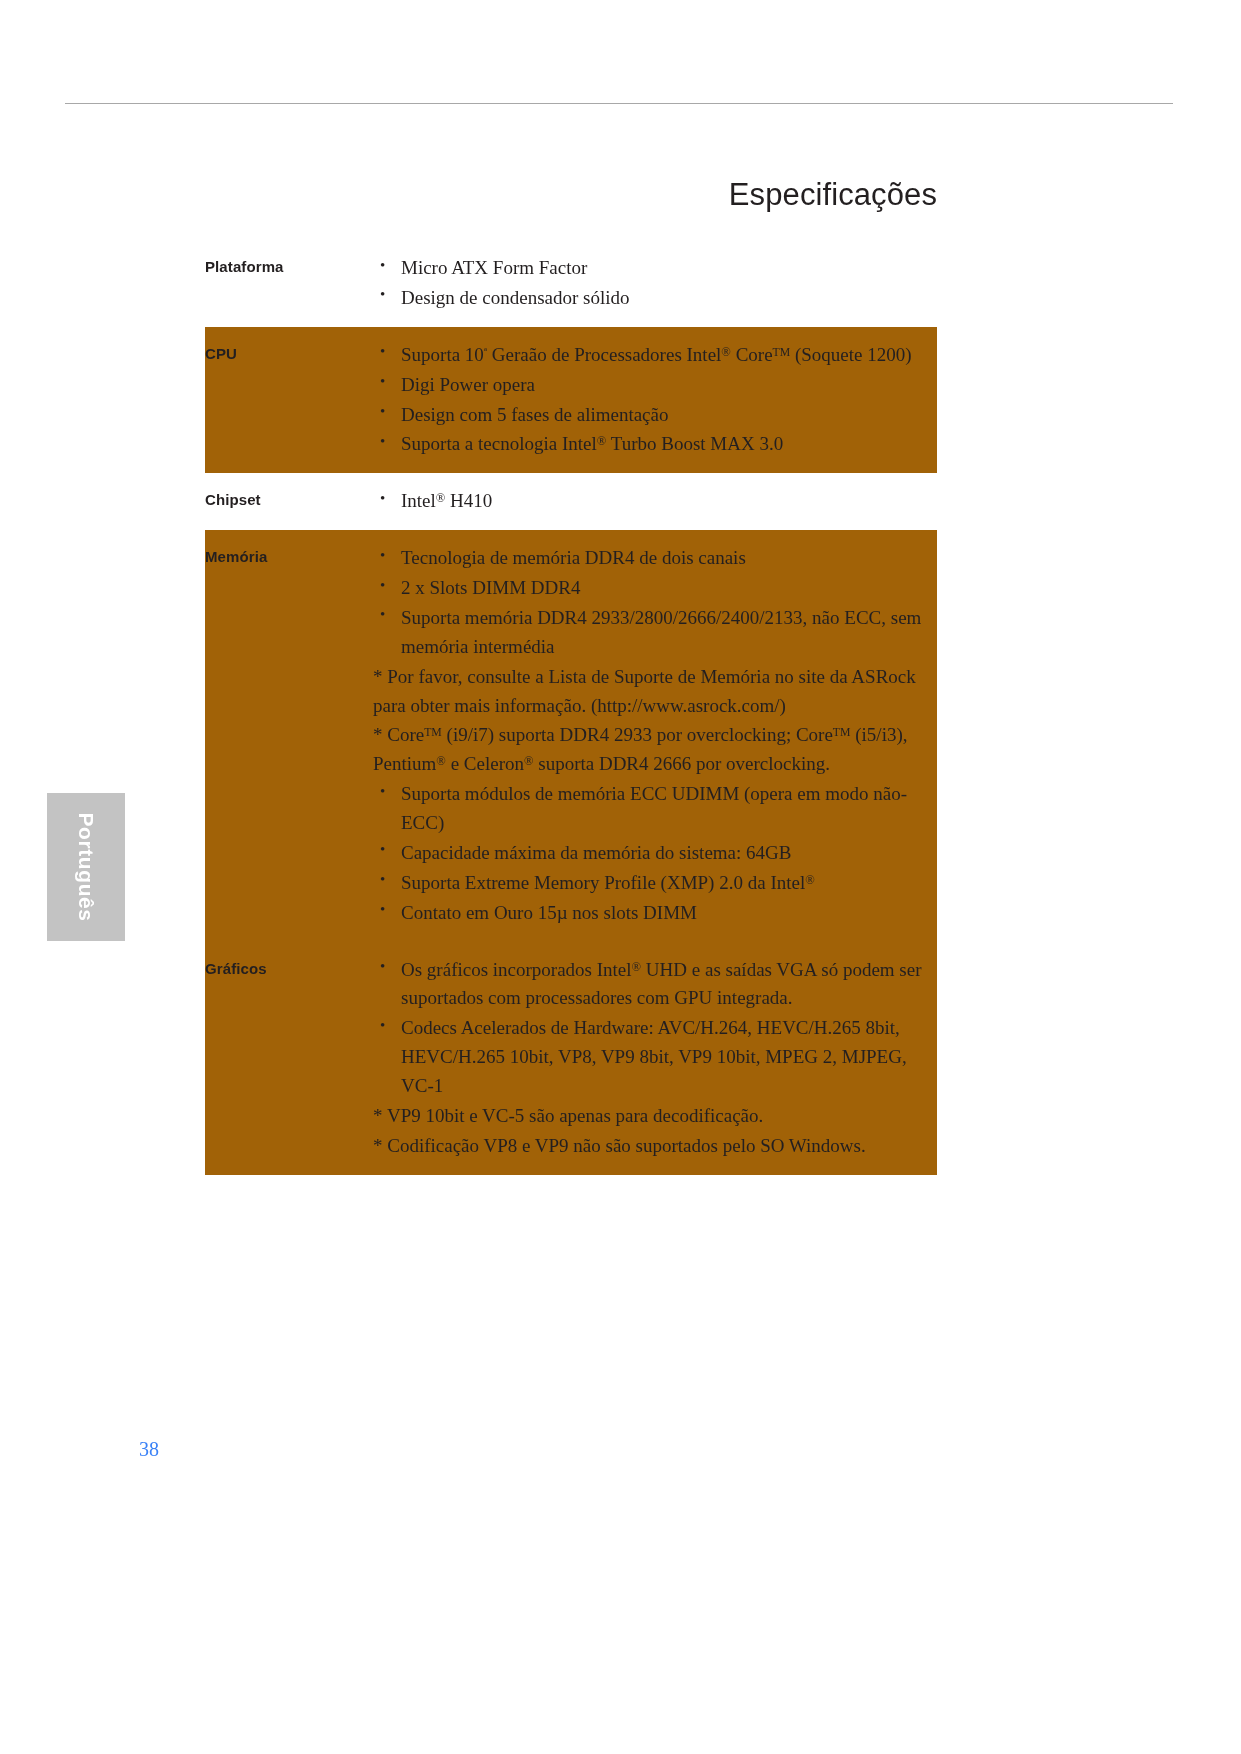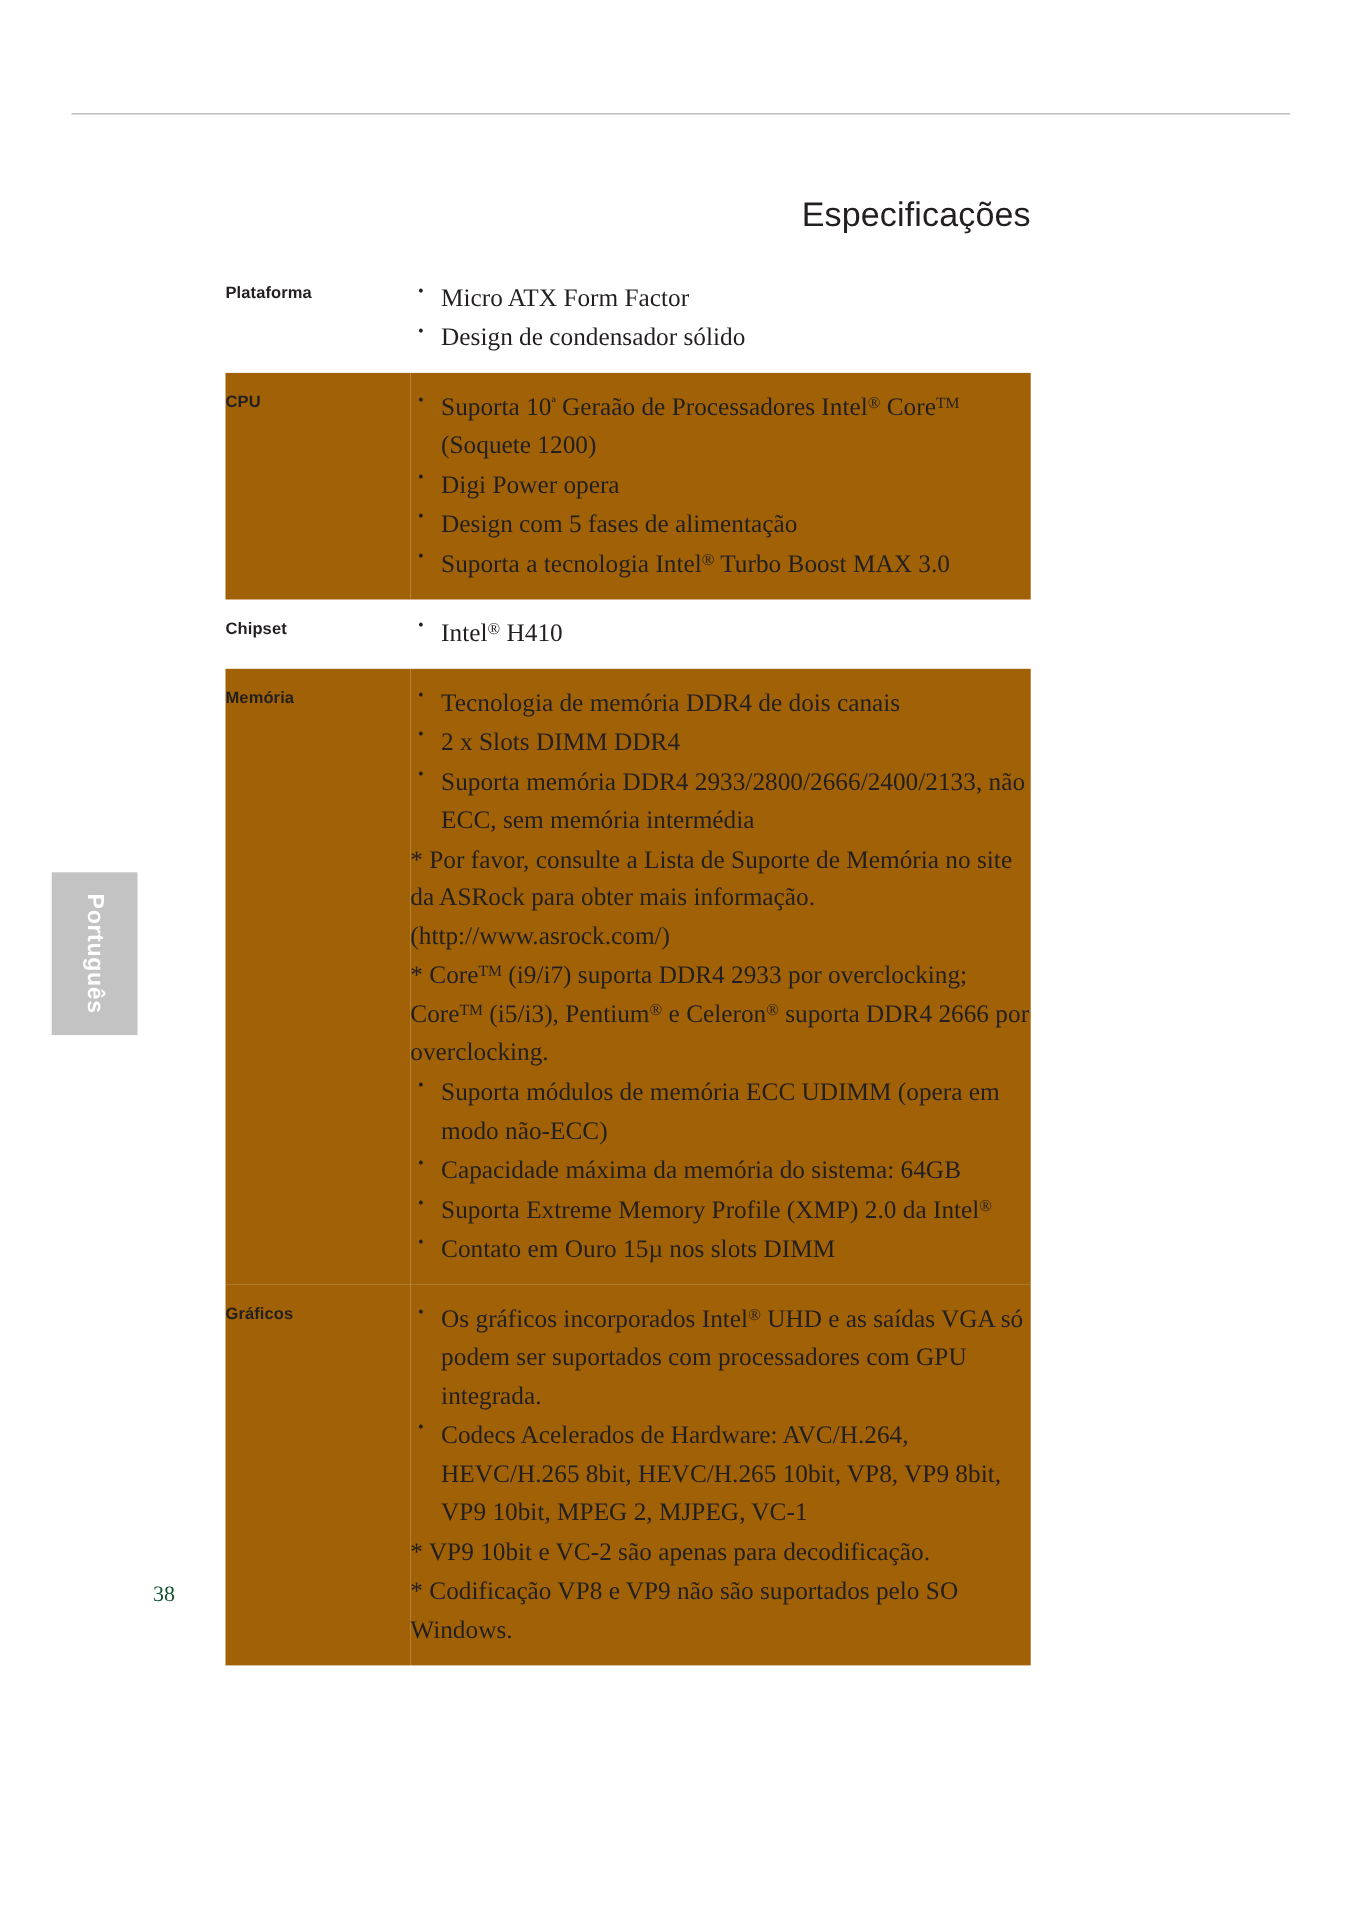--- a/index.html
+++ b/index.html
@@ -55,21 +55,21 @@
     letter-spacing: 0.6px;
   }
 
   
   .page-number {
     position: absolute;
     left: 139px;
     top: 1438px;
     font-family: "Liberation Serif", "DejaVu Serif", serif;
     font-size: 20px;
-    color: #14532d;
+    color: #3b82f6;
   }
 
   
   .content {
     position: absolute;
     left: 205px;
     top: 178px;
     width: 732px;
   }
 
@@ -103,21 +103,21 @@
     font-family: "Liberation Sans", "DejaVu Sans", sans-serif;
     font-weight: bold;
     font-size: 15px;
     line-height: 1.72;
     color: #231f20;
     letter-spacing: 0.1px;
   }
   td.spec-body {
     width: 564px;
     padding-right: 8px;
-    font-size: 23px;
+    font-size: 19px;
     line-height: 1.52;
   }
 
   ul.items {
     margin: 0;
     padding: 0;
     list-style: none;
   }
   li.item {
     position: relative;
@@ -209,21 +209,21 @@
                 <li class="item">Contato em Ouro 15µ nos slots DIMM</li>
               </ul>
             </td>
           </tr>
           <tr class="shaded">
             <td class="spec-label">Gráficos</td>
             <td class="spec-body">
               <ul class="items">
                 <li class="item">Os gráficos incorporados Intel<sup class="reg">®</sup> UHD e as saídas VGA só podem ser suportados com processadores com GPU integrada.</li>
                 <li class="item">Codecs Acelerados de Hardware: AVC/H.264, HEVC/H.265 8bit, HEVC/H.265 10bit, VP8, VP9 8bit, VP9 10bit, MPEG 2, MJPEG, VC-1</li>
-                <li class="note">* VP9 10bit e VC-2 são apenas para decodificação.</li>
+                <li class="note">* VP9 10bit e VC-5 são apenas para decodificação.</li>
                 <li class="note">* Codificação VP8 e VP9 não são suportados pelo SO Windows.</li>
               </ul>
             </td>
           </tr>
         </tbody>
     </table>
   </div>
 
   <div class="page-number">38</div>
 

